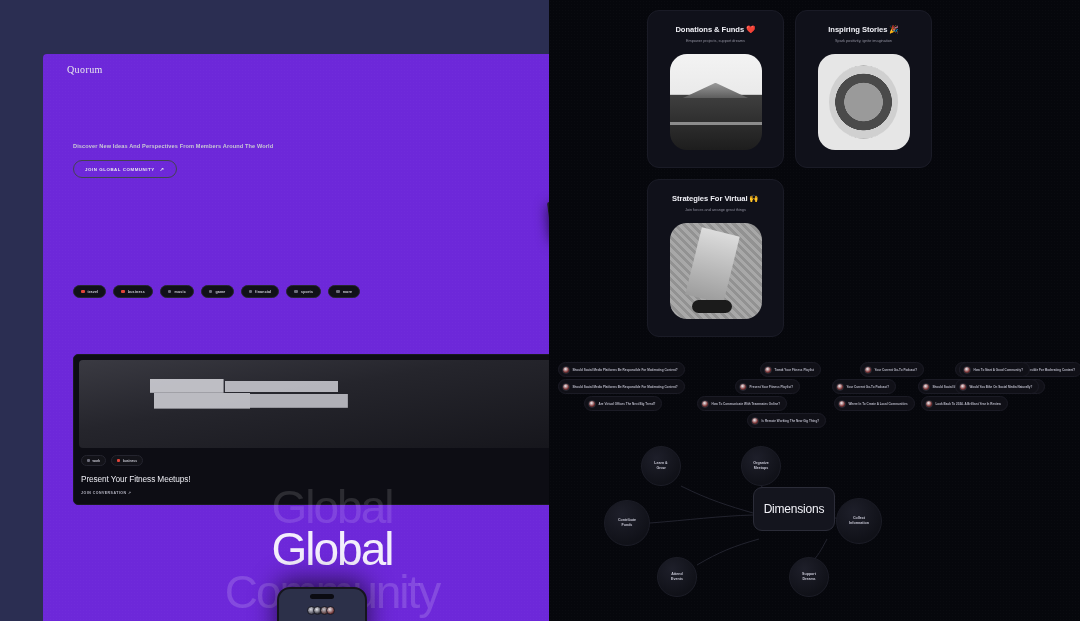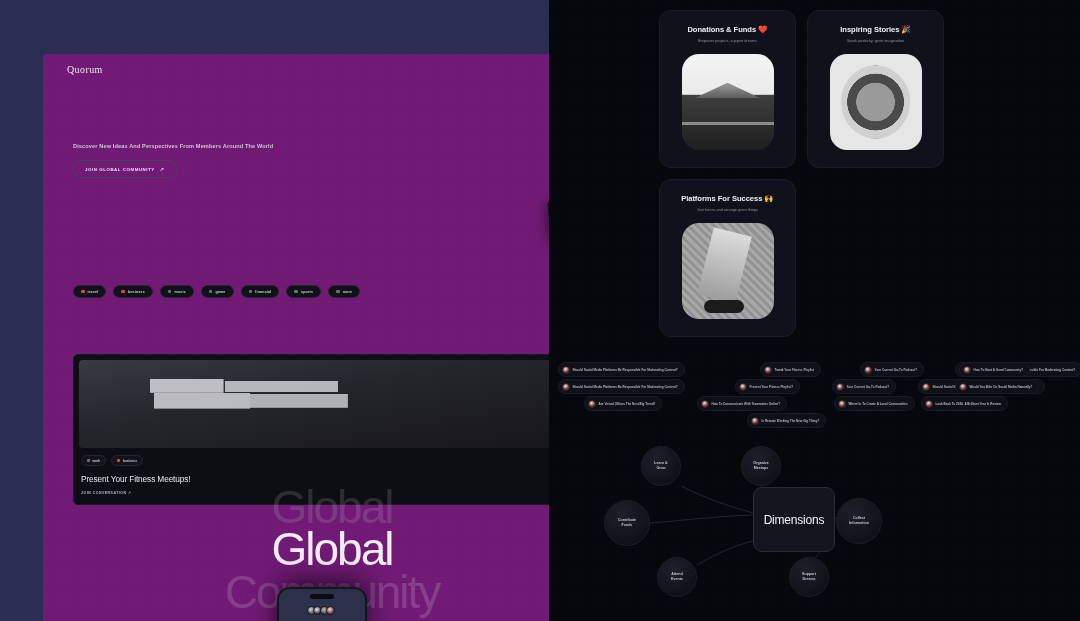--- a/index.html
+++ b/index.html
@@ -7,21 +7,21 @@
   body {
     background:#2b2e52;
     font-family:"Liberation Sans", sans-serif;
     color:#fff;
     position:relative;
   }
 
   
   #left-panel{
     position:absolute; left:43px; top:54px; width:578px; height:567px;
-    background:#701a75; overflow:hidden;
+    background:#6d28d9; overflow:hidden;
     border-top-left-radius:4px; border-top-right-radius:4px;
   }
   .noise{
     position:absolute; inset:0; pointer-events:none;
     background-image:radial-gradient(rgba(255,255,255,.035) .5px, transparent .5px);
     background-size:3px 3px; opacity:.5;
   }
 
   
   .site-header{
@@ -156,21 +156,21 @@
   .phone-avatars span:nth-child(3){ background:radial-gradient(circle at 40% 35%,#c2c2ca,#5a3a3a 70%); }
   .phone-avatars span:nth-child(4){ background:radial-gradient(circle at 40% 35%,#e6e6ec,#6d2f2f 70%); }
 
   
   #right-panel{
     position:absolute; left:549px; top:0; width:531px; height:621px;
     background:#06070c; overflow:hidden;
   }
   .feature-grid{
     position:absolute; top:10px; left:98px; display:grid;
-    grid-template-columns:137px 137px; gap:11px;margin-left:12px;
+    grid-template-columns:137px 137px; gap:11px;
   }
   .feature-card{
     height:158px; background:#10111a; border:1px solid #1a1b26; border-radius:12px;
     padding:14px 10px 10px; text-align:center;
   }
   .fc-title{ font-size:7.6px; font-weight:700; color:#f0f0f6; letter-spacing:-.05px; }
   .fc-sub{ margin-top:5px; font-size:3.8px; color:#8e8e9c; }
   .fc-img{
     margin:11px auto 0; width:92px; height:96px; border-radius:17px; overflow:hidden;
     position:relative;
@@ -223,21 +223,21 @@
   .diagram{ position:absolute; top:440px; left:0; width:531px; height:181px; }
   .diagram svg{ position:absolute; inset:0; }
   .node{
     position:absolute; border-radius:50%;
     background:radial-gradient(circle at 38% 30%,#1e1f2a,#101118 72%);
     border:1px solid #1b1c26;
     display:flex; align-items:center; justify-content:center; text-align:center;
     font-size:3.6px; font-weight:700; color:#c5c5d2; line-height:1.35; padding:4px;
   }
   .center-node{
-    position:absolute; left:204px; top:47px; width:82px; height:65px;
+    position:absolute; left:204px; top:47px; width:82px; height:44px;
     border-radius:9px; background:#14151e; border:1px solid #2b2c38;
     display:flex; align-items:center; justify-content:center;
     font-size:12px; font-weight:400; color:#f1f1f7; letter-spacing:-.2px;
   }
 </style>
 </head>
 <body>
 
 <div id="left-panel">
   <div class="noise"></div>
@@ -337,21 +337,21 @@
         <div class="fc-title">Donations &amp; Funds ❤️</div>
         <div class="fc-sub">Empower projects, support dreams</div>
         <div class="fc-img img-info"></div>
       </div>
       <div class="feature-card">
         <div class="fc-title">Inspiring Stories 🎉</div>
         <div class="fc-sub">Spark positivity, ignite imagination</div>
         <div class="fc-img img-story"></div>
       </div>
       <div class="feature-card">
-        <div class="fc-title">Platforms For Success 🙌</div>
+        <div class="fc-title">Strategies For Virtual 🙌</div>
         <div class="fc-sub">Join forces and arrange great things</div>
         <div class="fc-img img-str"></div>
       </div>
     </div>
   <div class="chips">
       <div class="chip" style="left: 9px; top: 0px;">
         <span class="chip-av"></span>
         <span class="chip-txt">Should Social Media Platforms Be Responsible For Moderating Content?</span>
       </div>
       <div class="chip" style="left: 211px; top: 0px;">

